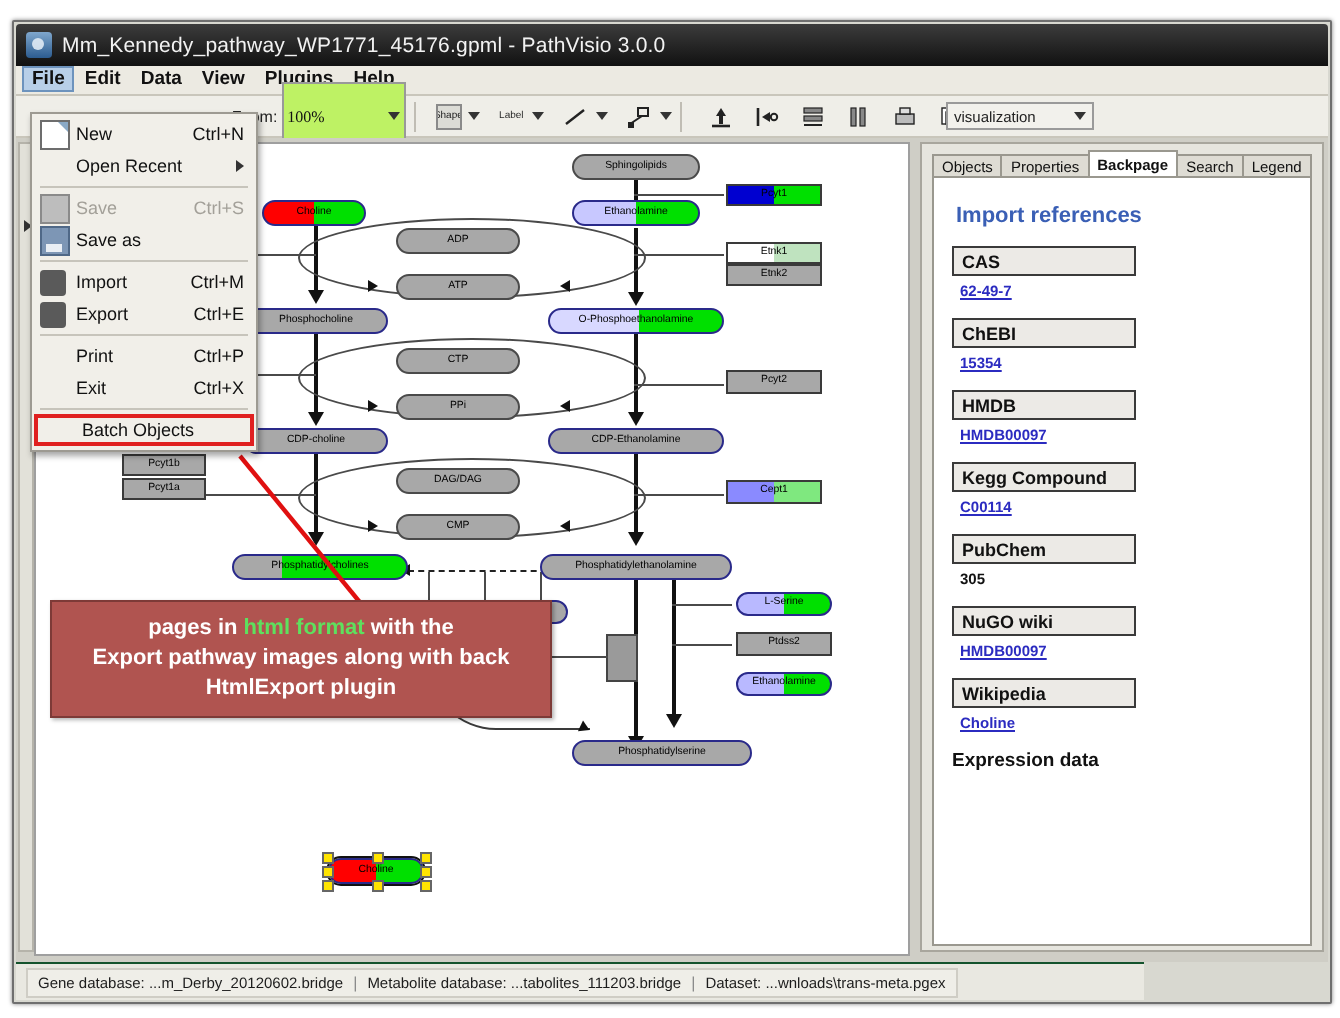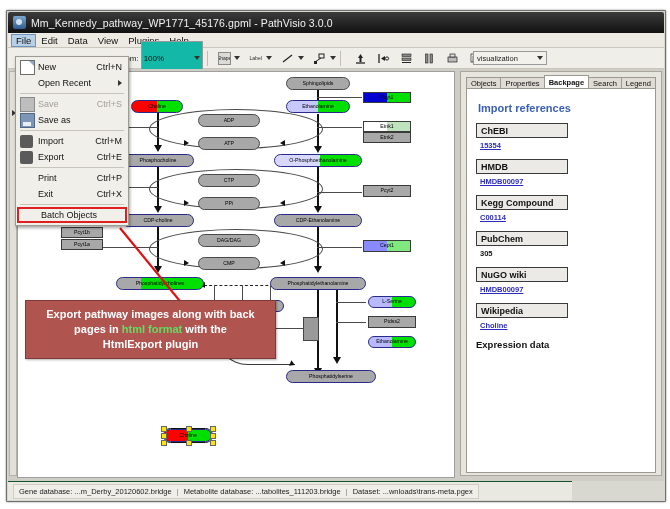--- a/index.html
+++ b/index.html
@@ -17,33 +17,33 @@
   .title-ico{width:13px;height:13px;margin:0 5px 0 5px;border-radius:2px;
              background:linear-gradient(180deg,#7fa7cd,#2c5c90);flex:none;
              position:relative;}
   .title-ico:after{content:"";position:absolute;left:3px;top:3px;width:6px;height:6px;
              border-radius:50%;background:#e8f0f8;opacity:.85;}
   .title-txt{color:#f2f2f2;font-size:10.5px;white-space:nowrap;letter-spacing:.1px;}
 
   
   .menubar{position:absolute;left:1px;top:22px;width:656px;height:15px;
            background:#eceae2;border-bottom:1px solid #c9c6bb;
-           display:flex;align-items:center;padding-left:3px;box-sizing:border-box;}
+           display:flex;align-items:flex-start;padding-left:3px;box-sizing:border-box;font-weight:bold;}
   .menu-item{font-size:9.5px;color:#111;padding:1px 5px;white-space:nowrap;cursor:default;}
   .menu-item.active{background:#b8cfe8;border:1px solid #6d93bd;padding:0 4px;}
 
   
   .toolbar{position:absolute;left:1px;top:37px;width:656px;height:21px;
            background:#efeee8;border-bottom:1px solid #c9c6bb;
            display:flex;align-items:center;box-sizing:border-box;}
   .tb-sep{width:1px;height:15px;background:#c0bdb4;margin:0 4px;}
   .zoom-lbl{font-size:8px;color:#222;margin-left:108px;}
-  .zoom-combo{width:62px;height:13px;background:#14b8a6;border:1px solid #999;
+  .zoom-combo{width:62px;height:13px;background:#bef264;border:1px solid #999;
               font-size:8px;color:#111;display:flex;align-items:center;
-              justify-content:space-between;padding:16px 2px;margin-left:2px;box-sizing:border-box;}
+              justify-content:space-between;padding:16px 2px;margin-left:2px;box-sizing:border-box;font-family:Liberation Serif, serif;}
   .caret{width:0;height:0;border-left:3px solid transparent;border-right:3px solid transparent;
          border-top:4px solid #333;}
   .tb-btn{width:13px;height:13px;margin-left:6px;border:1px solid #8a8a8a;background:#dcdcd6;
           font-size:5px;color:#222;display:flex;align-items:center;justify-content:center;
           overflow:hidden;box-sizing:border-box;}
   .tb-mini{width:0;height:0;border-left:3px solid transparent;border-right:3px solid transparent;
            border-top:4px solid #333;margin-left:3px;}
   .tb-plain{width:14px;height:14px;margin-left:9px;display:flex;align-items:center;
             justify-content:center;color:#2a2a2a;}
   .vis-combo{position:absolute;right:118px;top:40px;width:74px;height:14px;background:#f2f1ec;
@@ -410,41 +410,43 @@
         </div>
 
         <div class="node gene" style="left:210px;top:243px;width:30px;height:9px;background:linear-gradient(90deg,#2020d0 0 50%,#00d000 50% 100%);"></div>
 
         <svg class="redarrow" style="left:96px;top:150px;width:130px;height:145px;" viewBox="0 0 130 145">
           <line x1="6" y1="6" x2="106" y2="128" stroke="#e01010" stroke-width="2.2"></line>
           <path d="M102 114 L110 136 L92 126 Z" fill="#e01010"></path>
         </svg>
 
         <div class="callout" style="left:7px;top:228px;width:249px;height:57px;">
-          <div>Export pathway images along with back</div>
           <div>
             <span>pages in </span><span class="hl">html format</span><span> with the</span>
           </div>
+          <div>Export pathway images along with back</div>
           <div>HtmlExport plugin</div>
         </div>
 
       </div>
 
       <div class="sidepanel">
         <div class="tabstrip">
           <div class="tab">Objects</div>
           <div class="tab">Properties</div>
           <div class="tab sel">Backpage</div>
           <div class="tab">Search</div>
           <div class="tab">Legend</div>
         </div>
 
         <div class="panelbody">
           <div class="xrefs-title">Import references</div>
 
+          <div class="xr-box">CAS</div>
+          <div class="xr-val">62-49-7</div>
 
           <div class="xr-box">ChEBI</div>
           <div class="xr-val">15354</div>
 
           <div class="xr-box">HMDB</div>
           <div class="xr-val">HMDB00097</div>
 
           <div class="xr-box">Kegg Compound</div>
           <div class="xr-val">C00114</div>
 

